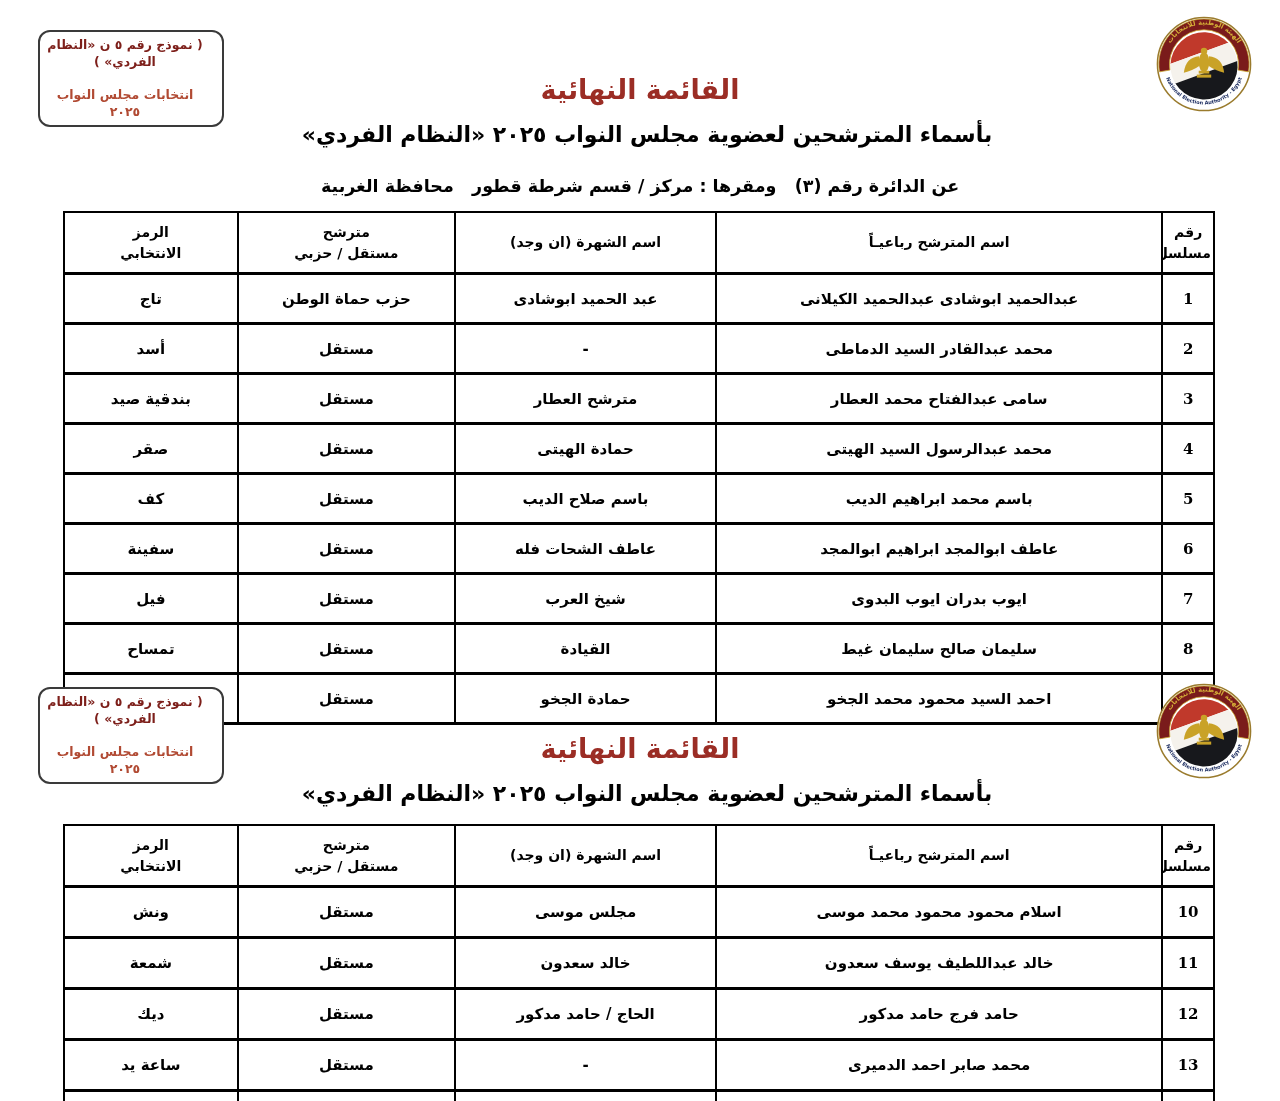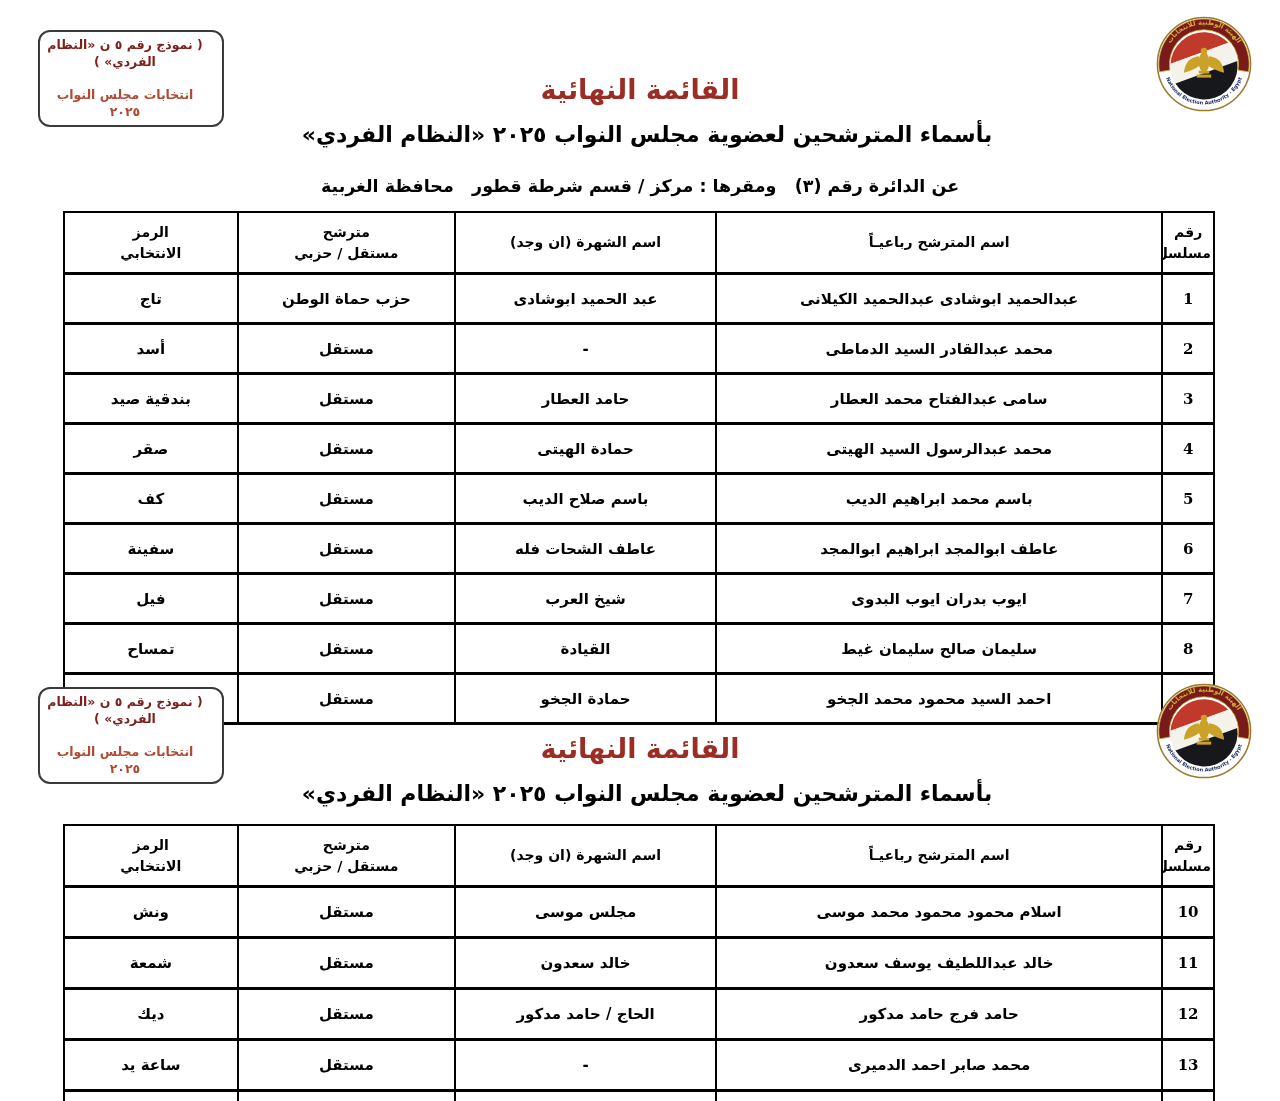--- a/index.html
+++ b/index.html
@@ -125,21 +125,21 @@
       <tr>
         <td class="serial-cell">2</td>
         <td class="name-cell">محمد عبدالقادر السيد الدماطى</td>
         <td class="alias-cell">-</td>
         <td class="party-cell">مستقل</td>
         <td class="symbol-cell">أسد</td>
       </tr>
       <tr>
         <td class="serial-cell">3</td>
         <td class="name-cell">سامى عبدالفتاح محمد العطار</td>
-        <td class="alias-cell">حامد العطار</td>
+        <td class="alias-cell">مترشح العطار</td>
         <td class="party-cell">مستقل</td>
         <td class="symbol-cell">بندقية صيد</td>
       </tr>
       <tr>
         <td class="serial-cell">4</td>
         <td class="name-cell">محمد عبدالرسول السيد الهيتى</td>
         <td class="alias-cell">حمادة الهيتى</td>
         <td class="party-cell">مستقل</td>
         <td class="symbol-cell">صقر</td>
       </tr>

